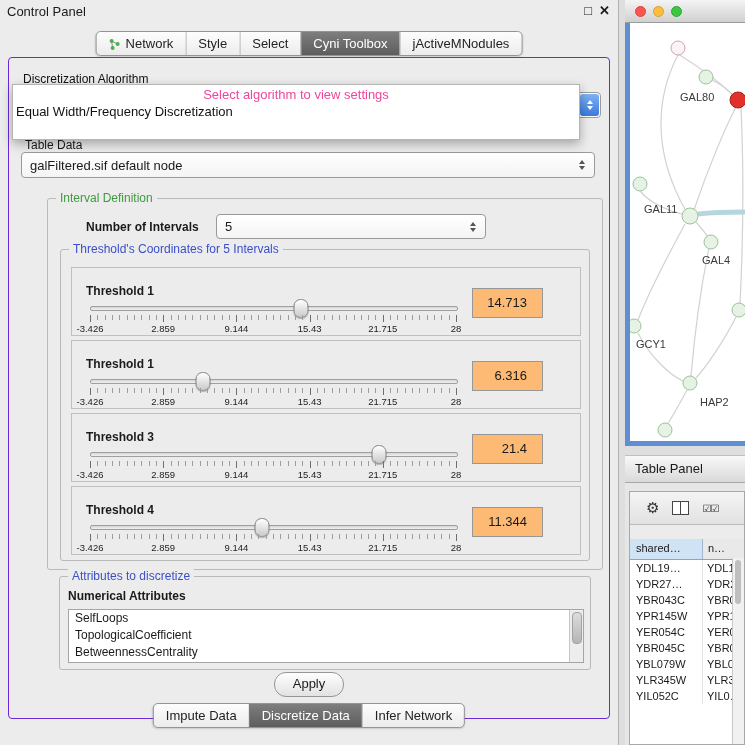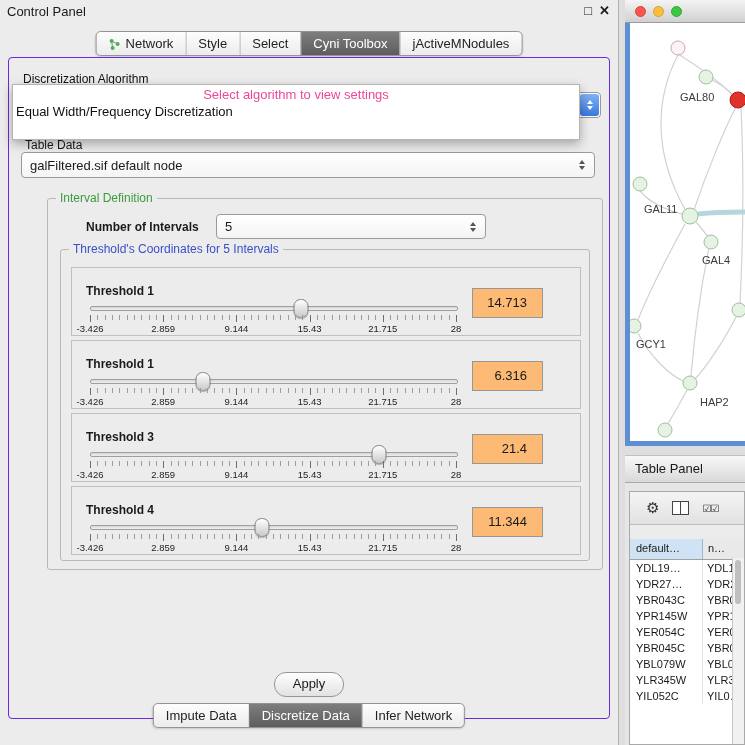--- a/index.html
+++ b/index.html
@@ -293,20 +293,32 @@
                 <span class="t3">15.43</span>
                 <span class="t4">21.715</span>
                 <span class="t5">28</span>
               </div>
             </div>
             <div class="val-box">11.344</div>
           </div>
         </div>
       </div>
 
+      <div id="attr-group" class="group">
+        <span class="group-title gt-blue">Attributes to discretize</span>
+        <div id="attr-heading">Numerical Attributes</div>
+        <div id="attr-list">
+          <div class="attr-item">SelfLoops</div>
+          <div class="attr-item">TopologicalCoefficient</div>
+          <div class="attr-item">BetweennessCentrality</div>
+          <div id="attr-scroll">
+            <div class="sb-thumb"></div>
+          </div>
+        </div>
+      </div>
 
       <div id="apply-btn">Apply</div>
     </div>
 
     <div id="algo-popup">
       <div id="popup-placeholder">Select algorithm to view settings</div>
       <div class="popup-item">Equal Width/Frequency Discretization</div>
     </div>
 
     <div id="bottom-tabs">
@@ -375,21 +387,21 @@
     <div id="tp-body">
       <div id="tp-toolbar">
         <span id="tp-gear">⚙</span>
         <span id="tp-cols">
           <span class="col-div"></span>
         </span>
         <span id="tp-checks">☑☑</span>
       </div>
       <div id="tp-strip"></div>
       <div id="tp-colhead">
-        <div class="ch1">default…</div>
+        <div class="ch1">shared…</div>
         <div class="ch2">n…</div>
       </div>
 
       <div class="tp-row">
         <div class="tc1">YDL19…</div>
           <div class="tc2">YDL1…</div>
       </div>
       <div class="tp-row">
         <div class="tc1">YDR27…</div>
           <div class="tc2">YDR2…</div>

